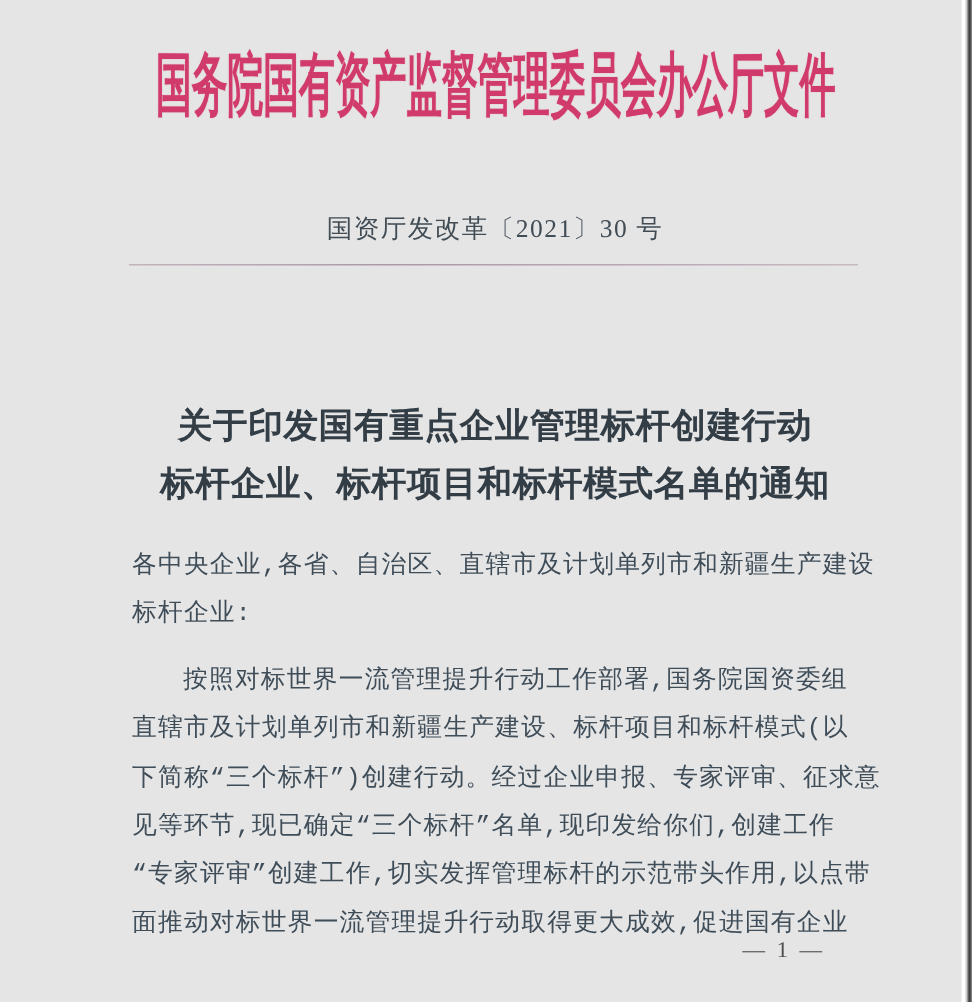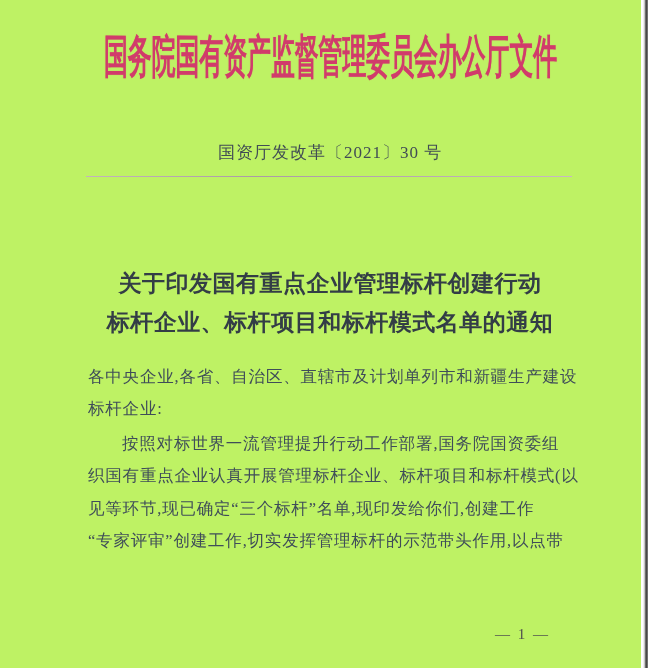--- a/index.html
+++ b/index.html
@@ -10,21 +10,21 @@
   body {
     width: 648px;
     height: 668px;
     position: relative;
     overflow: hidden;
     font-family: "Liberation Serif", serif;
   }
   .page {
     position: absolute;
     inset: 0;
-    background: #bef264;
+    background: #e5e5e5;
   }
   
   .right-edge {
     position: absolute;
     top: 0;
     right: 0;
     width: 7px;
     height: 668px;
     background: linear-gradient(to right, #ffffff 0%, #ffffff 30%, #c6c6c6 50%, #3e3e3e 72%, #555555 88%, #9a9a9a 100%);
   }
@@ -87,30 +87,31 @@
     white-space: nowrap;
   }
   
   .body-col {
     position: absolute;
     top: 361px;
     left: 88px;
     width: 486px;
     color: #3f4d59;
     font-size: 16.5px;
+    font-family: Liberation Mono, monospace;
   }
   .body-col .text-line {
     display: block;
     line-height: 32.4px;
     height: 32.4px;
     letter-spacing: 0.8px;
     white-space: nowrap;
   }
   .body-col .para-start {
-    margin-top: 2px;
+    margin-top: 12px;
   }
   .body-col .indent {
     text-indent: 34px;
   }
   
   .footer {
     position: absolute;
     top: 626px;
     left: 88px;
     width: 486px;
@@ -138,22 +139,24 @@
   <div class="doc-title">
     <span class="title-line">关于印发国有重点企业管理标杆创建行动</span>
     <span class="title-line">标杆企业、标杆项目和标杆模式名单的通知</span>
   </div>
 
   <div class="body-col">
     <span class="text-line">各中央企业,各省、自治区、直辖市及计划单列市和新疆生产建设</span>
     <span class="text-line">标杆企业:</span>
 
     <span class="text-line indent para-start">按照对标世界一流管理提升行动工作部署,国务院国资委组</span>
-    <span class="text-line">织国有重点企业认真开展管理标杆企业、标杆项目和标杆模式(以</span>
+    <span class="text-line">直辖市及计划单列市和新疆生产建设、标杆项目和标杆模式(以</span>
+    <span class="text-line">下简称“三个标杆”)创建行动。经过企业申报、专家评审、征求意</span>
     <span class="text-line">见等环节,现已确定“三个标杆”名单,现印发给你们,创建工作</span>
     <span class="text-line">“专家评审”创建工作,切实发挥管理标杆的示范带头作用,以点带</span>
+    <span class="text-line">面推动对标世界一流管理提升行动取得更大成效,促进国有企业</span>
   </div>
 
   <div class="footer">— 1 —</div>
 
   <div class="right-edge"></div>
 
 </div>
 
 </body></html>

